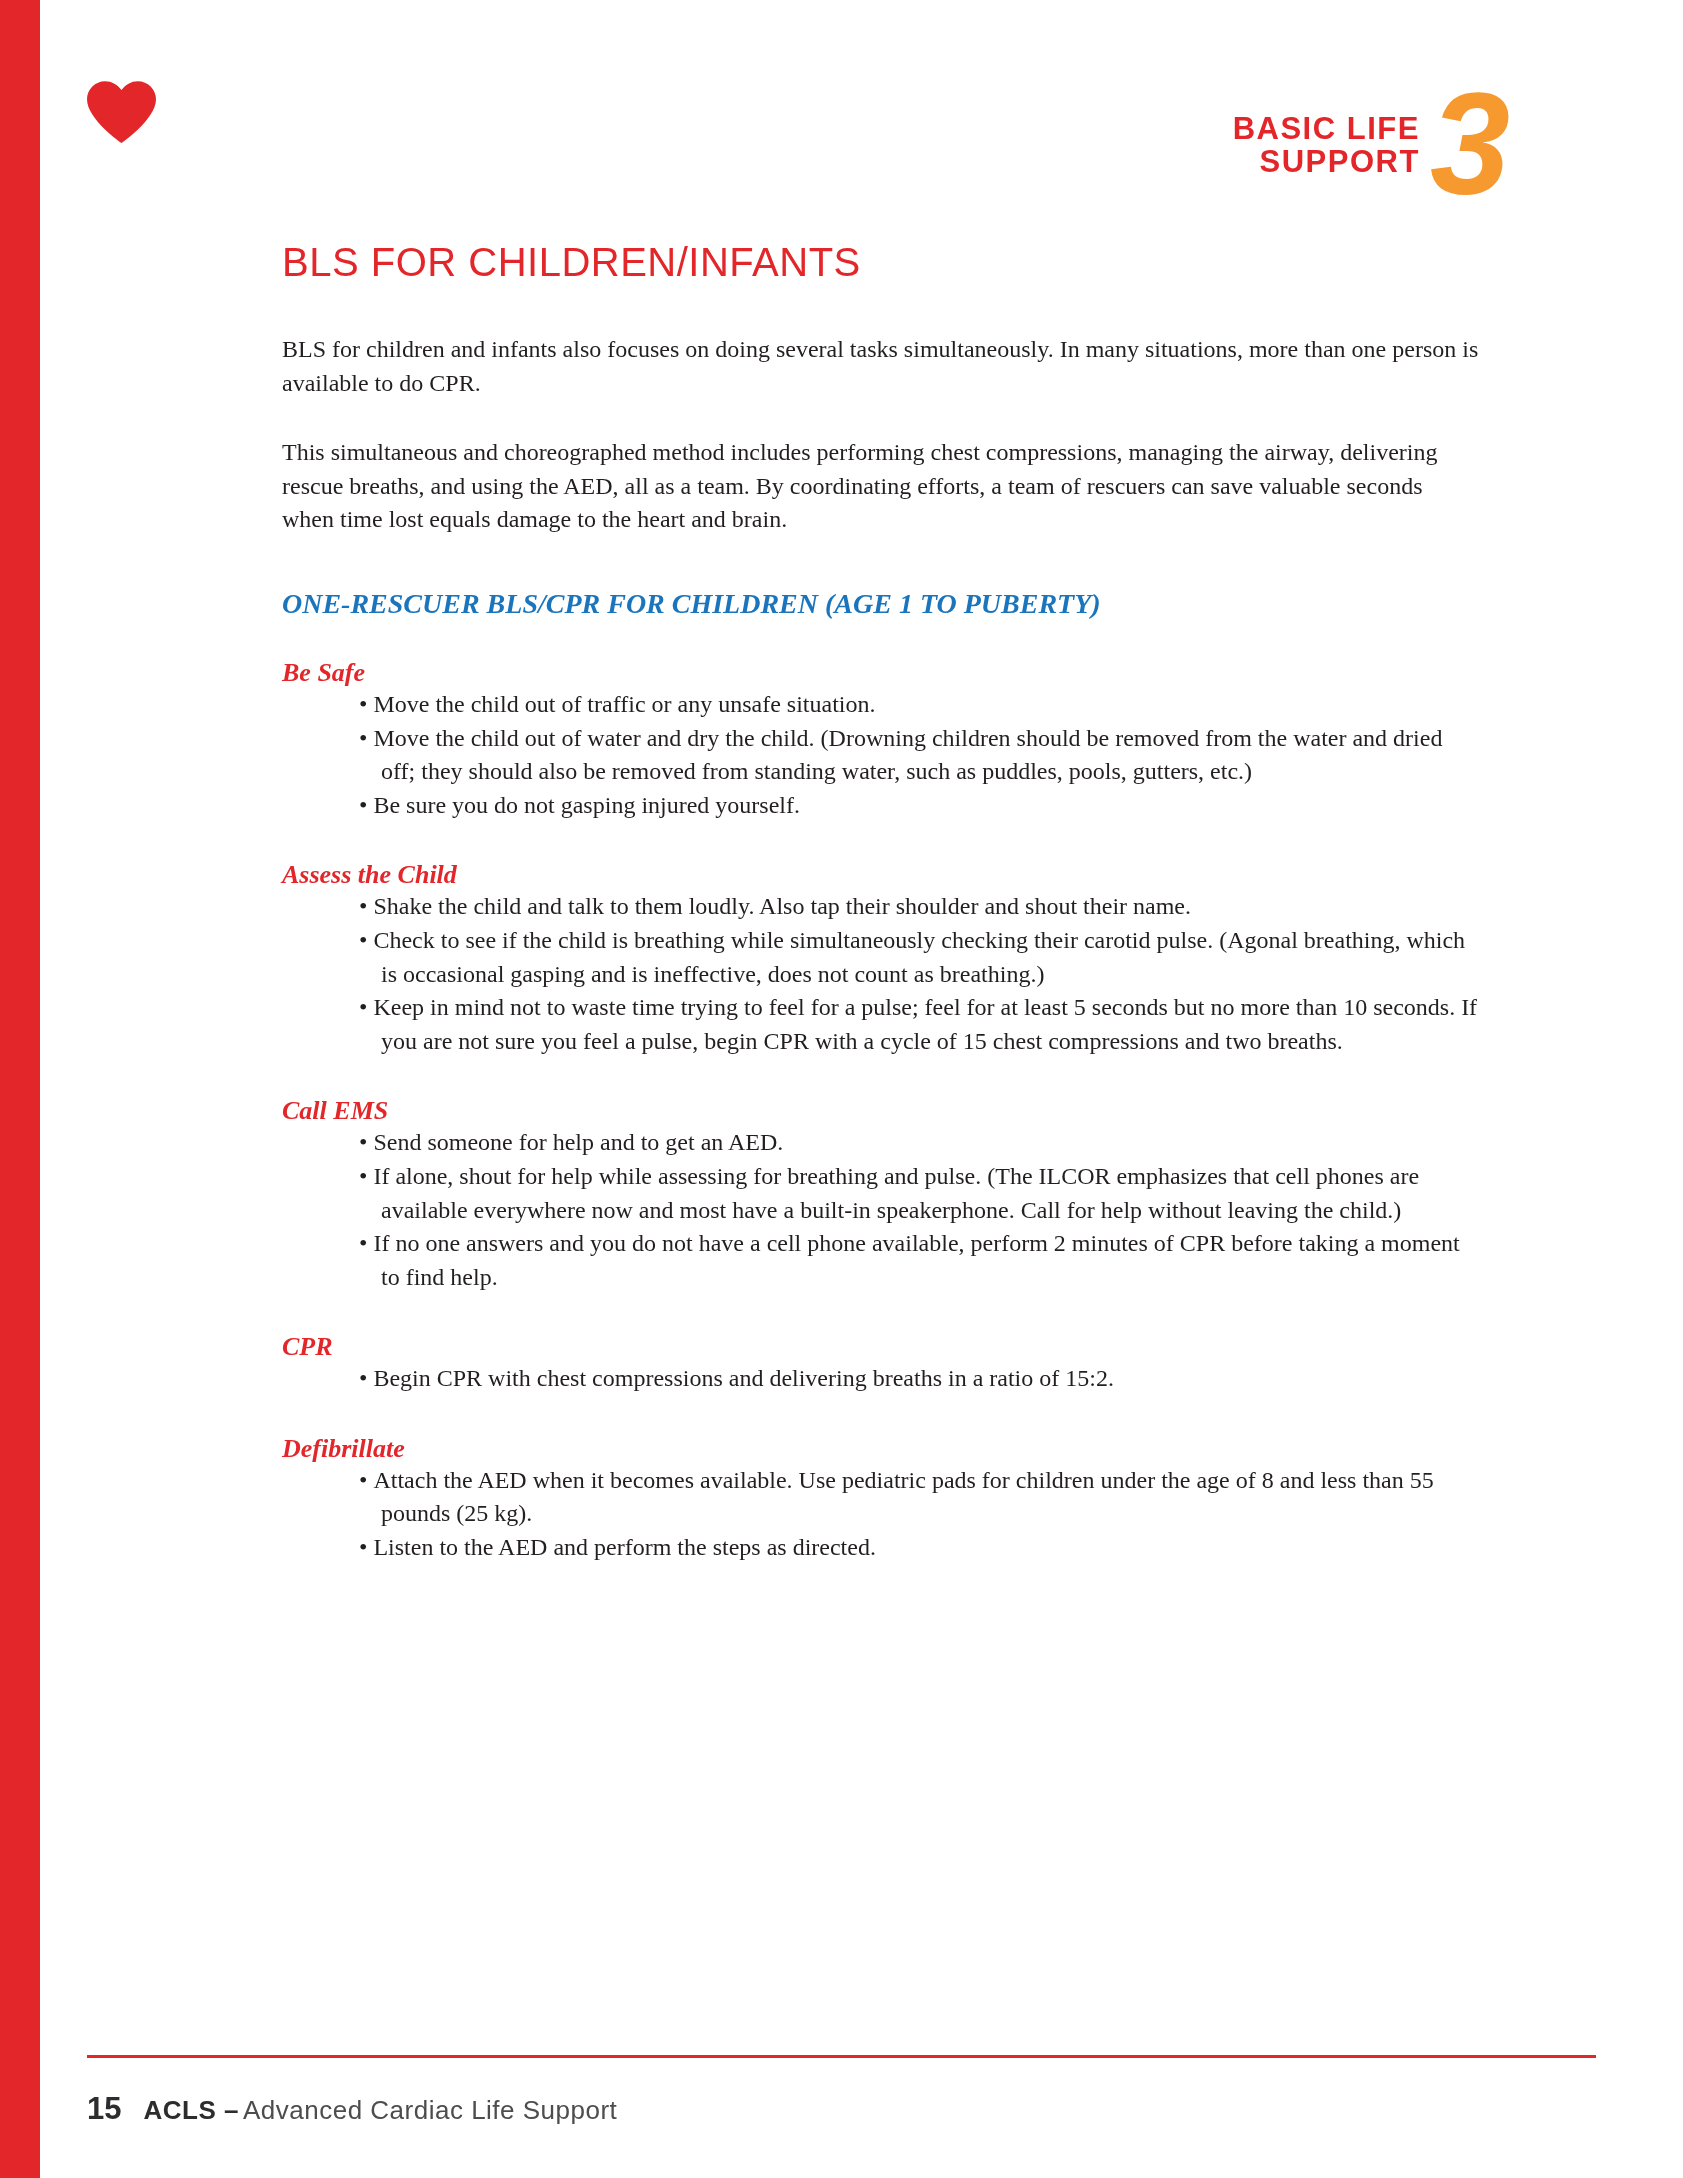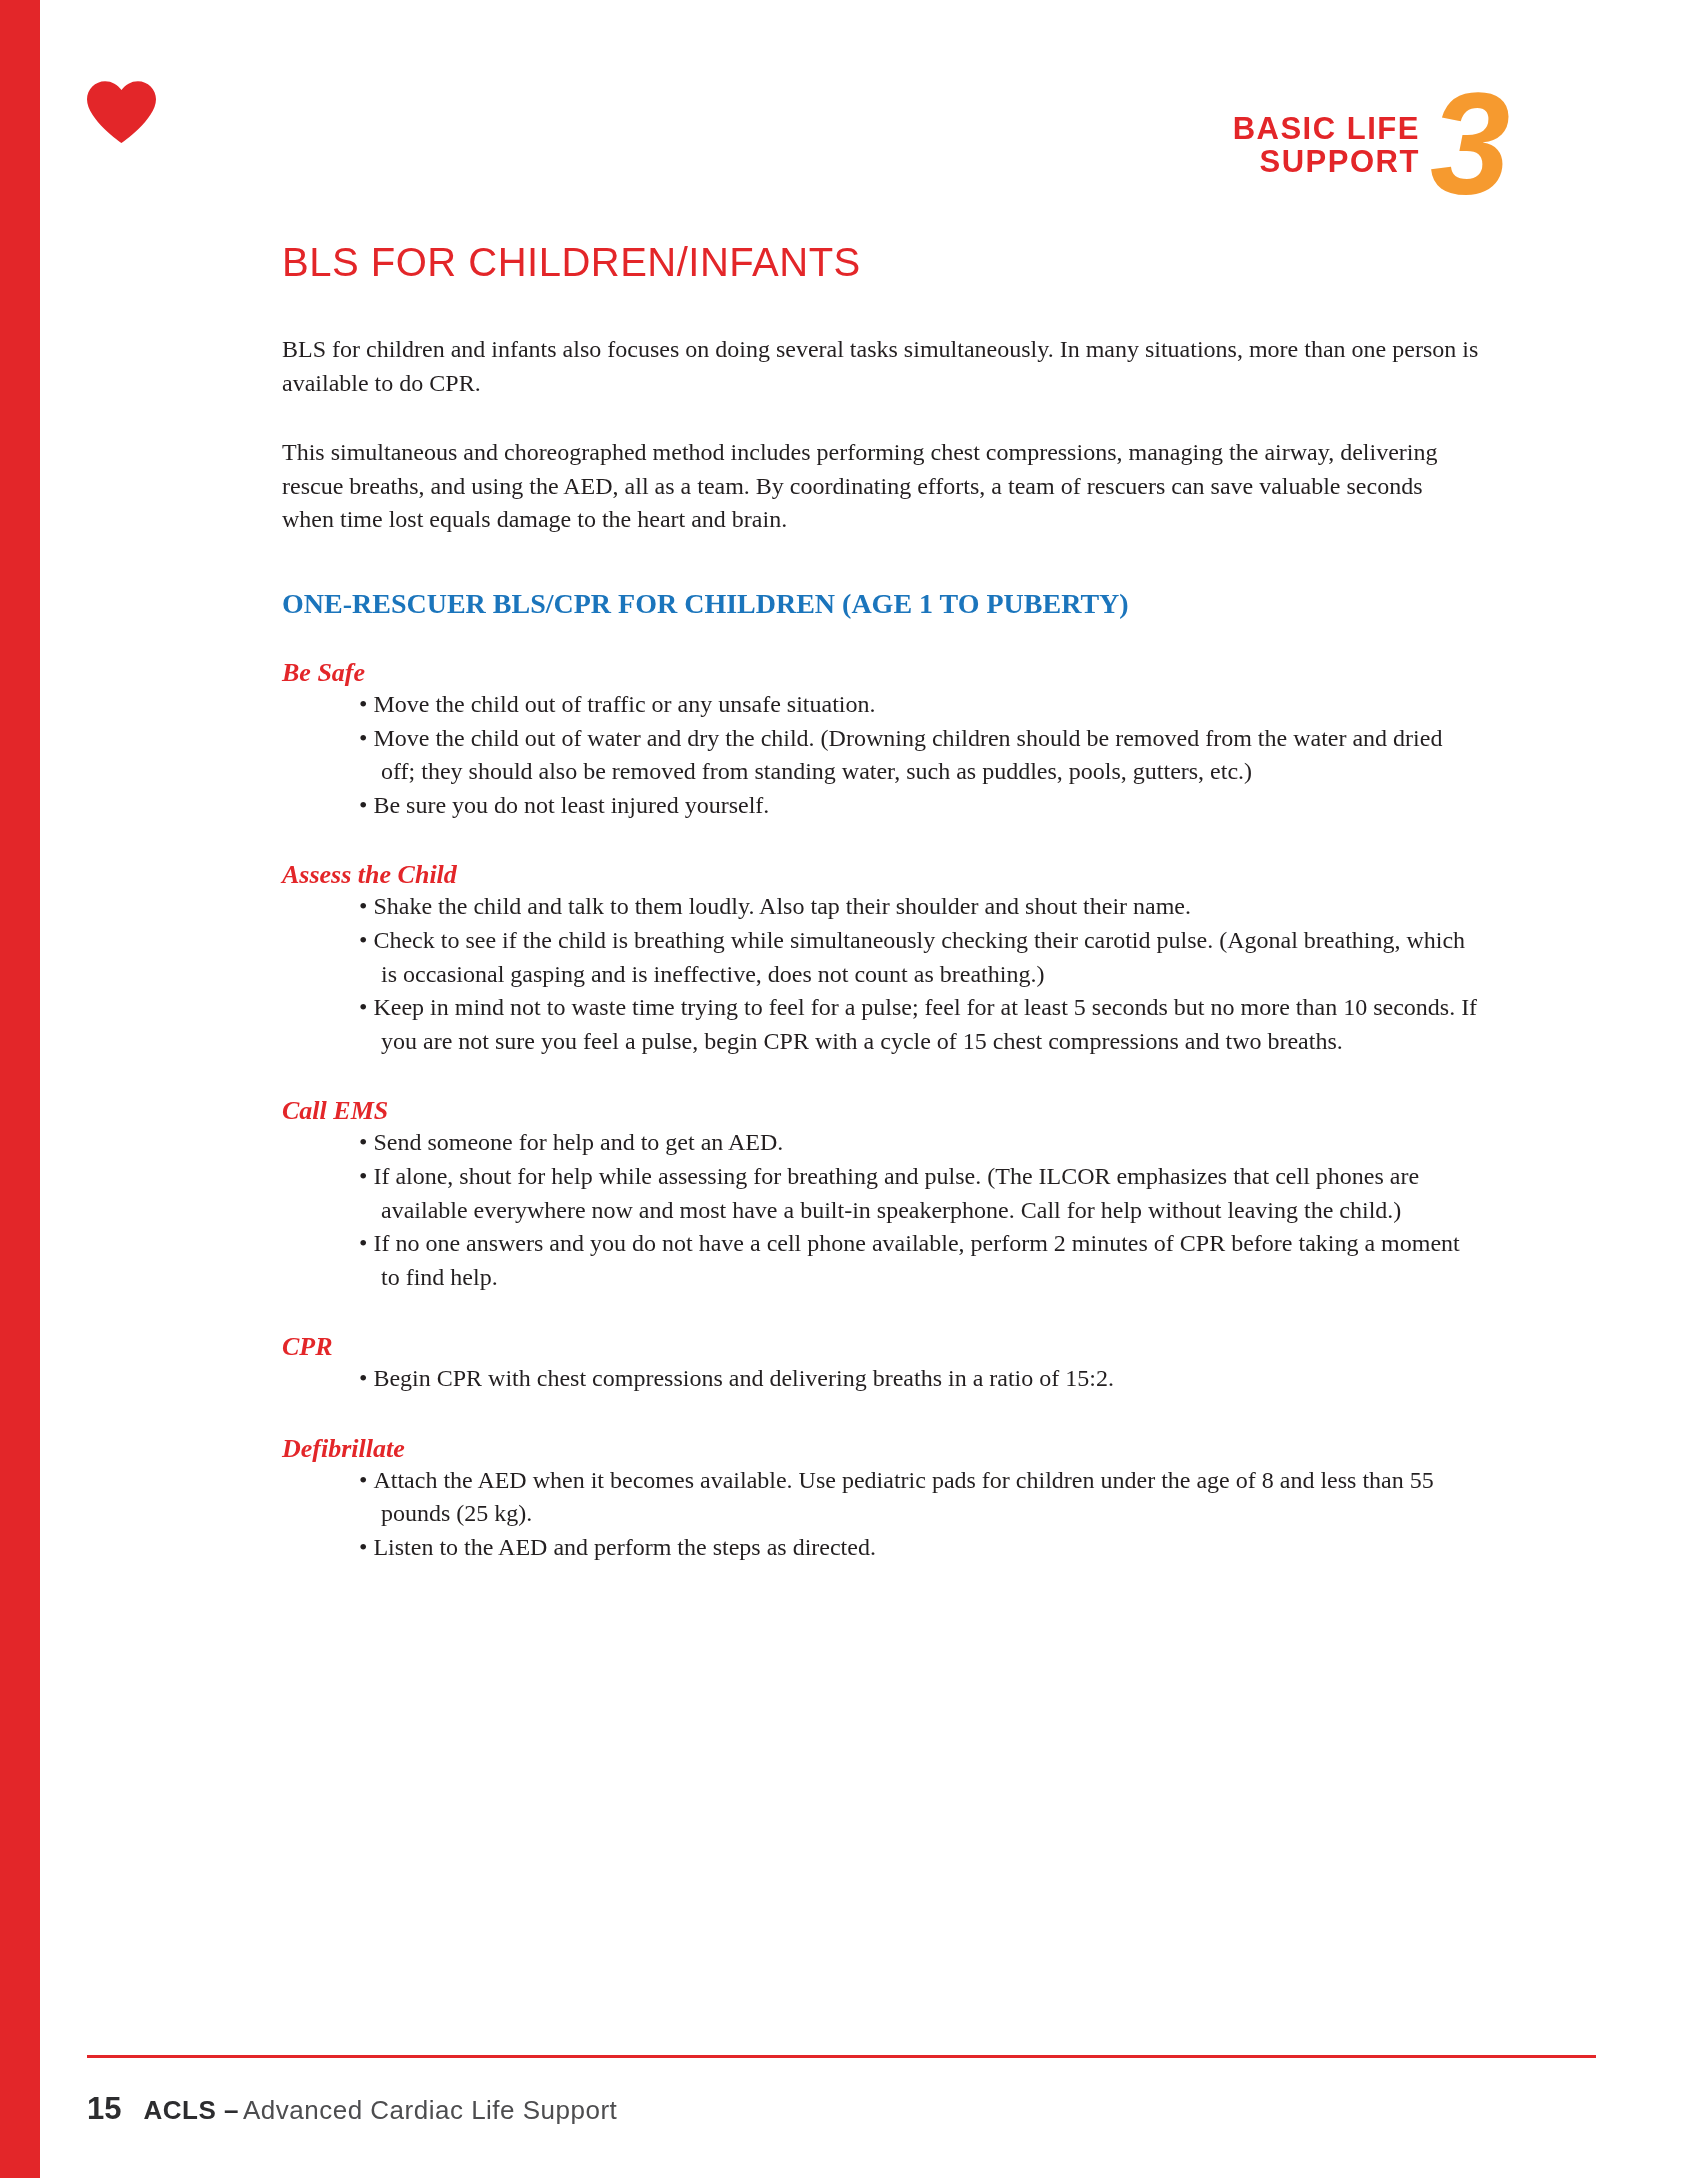--- a/index.html
+++ b/index.html
@@ -66,20 +66,21 @@
   .body-para{
     margin-top:36px;
     font-size:24px;
     line-height:1.4;
     color:var(--ink);
   }
   .body-para:first-child{margin-top:48px;}
   h2.section-title{
     margin-top:51px;
     font-family:"Liberation Serif", serif;
+    font-style:italic;
     font-weight:bold;
     font-size:28px;
     color:var(--blue);
   }
   h3.subhead{
     margin-top:38px;
     font-family:"Liberation Serif", serif;
     font-style:italic;
     font-weight:bold;
     font-size:26px;
@@ -165,21 +166,21 @@
         <p class="body-para">This simultaneous and choreographed method includes performing chest compressions, managing the airway, delivering rescue breaths, and using the AED, all as a team. By coordinating efforts, a team of rescuers can save valuable seconds when time lost equals damage to the heart and brain.</p>
       </div>
 
     <h2 class="section-title">ONE-RESCUER BLS/CPR FOR CHILDREN (AGE 1 TO PUBERTY)</h2>
 
     <div id="sections">
         <h3 class="subhead">Be Safe</h3>
         <ul class="bullets">
           <li>Move the child out of traffic or any unsafe situation.</li>
           <li>Move the child out of water and dry the child. (Drowning children should be removed from the water and dried off; they should also be removed from standing water, such as puddles, pools, gutters, etc.)</li>
-          <li>Be sure you do not least injured yourself.</li>
+          <li>Be sure you do not gasping injured yourself.</li>
         </ul>
         <h3 class="subhead">Assess the Child</h3>
         <ul class="bullets">
           <li>Shake the child and talk to them loudly. Also tap their shoulder and shout their name.</li>
           <li>Check to see if the child is breathing while simultaneously checking their carotid pulse. (Agonal breathing, which is occasional gasping and is ineffective, does not count as breathing.)</li>
           <li>Keep in mind not to waste time trying to feel for a pulse; feel for at least 5 seconds but no more than 10 seconds. If you are not sure you feel a pulse, begin CPR with a cycle of 15 chest compressions and two breaths.</li>
         </ul>
         <h3 class="subhead">Call EMS</h3>
         <ul class="bullets">
           <li>Send someone for help and to get an AED.</li>

